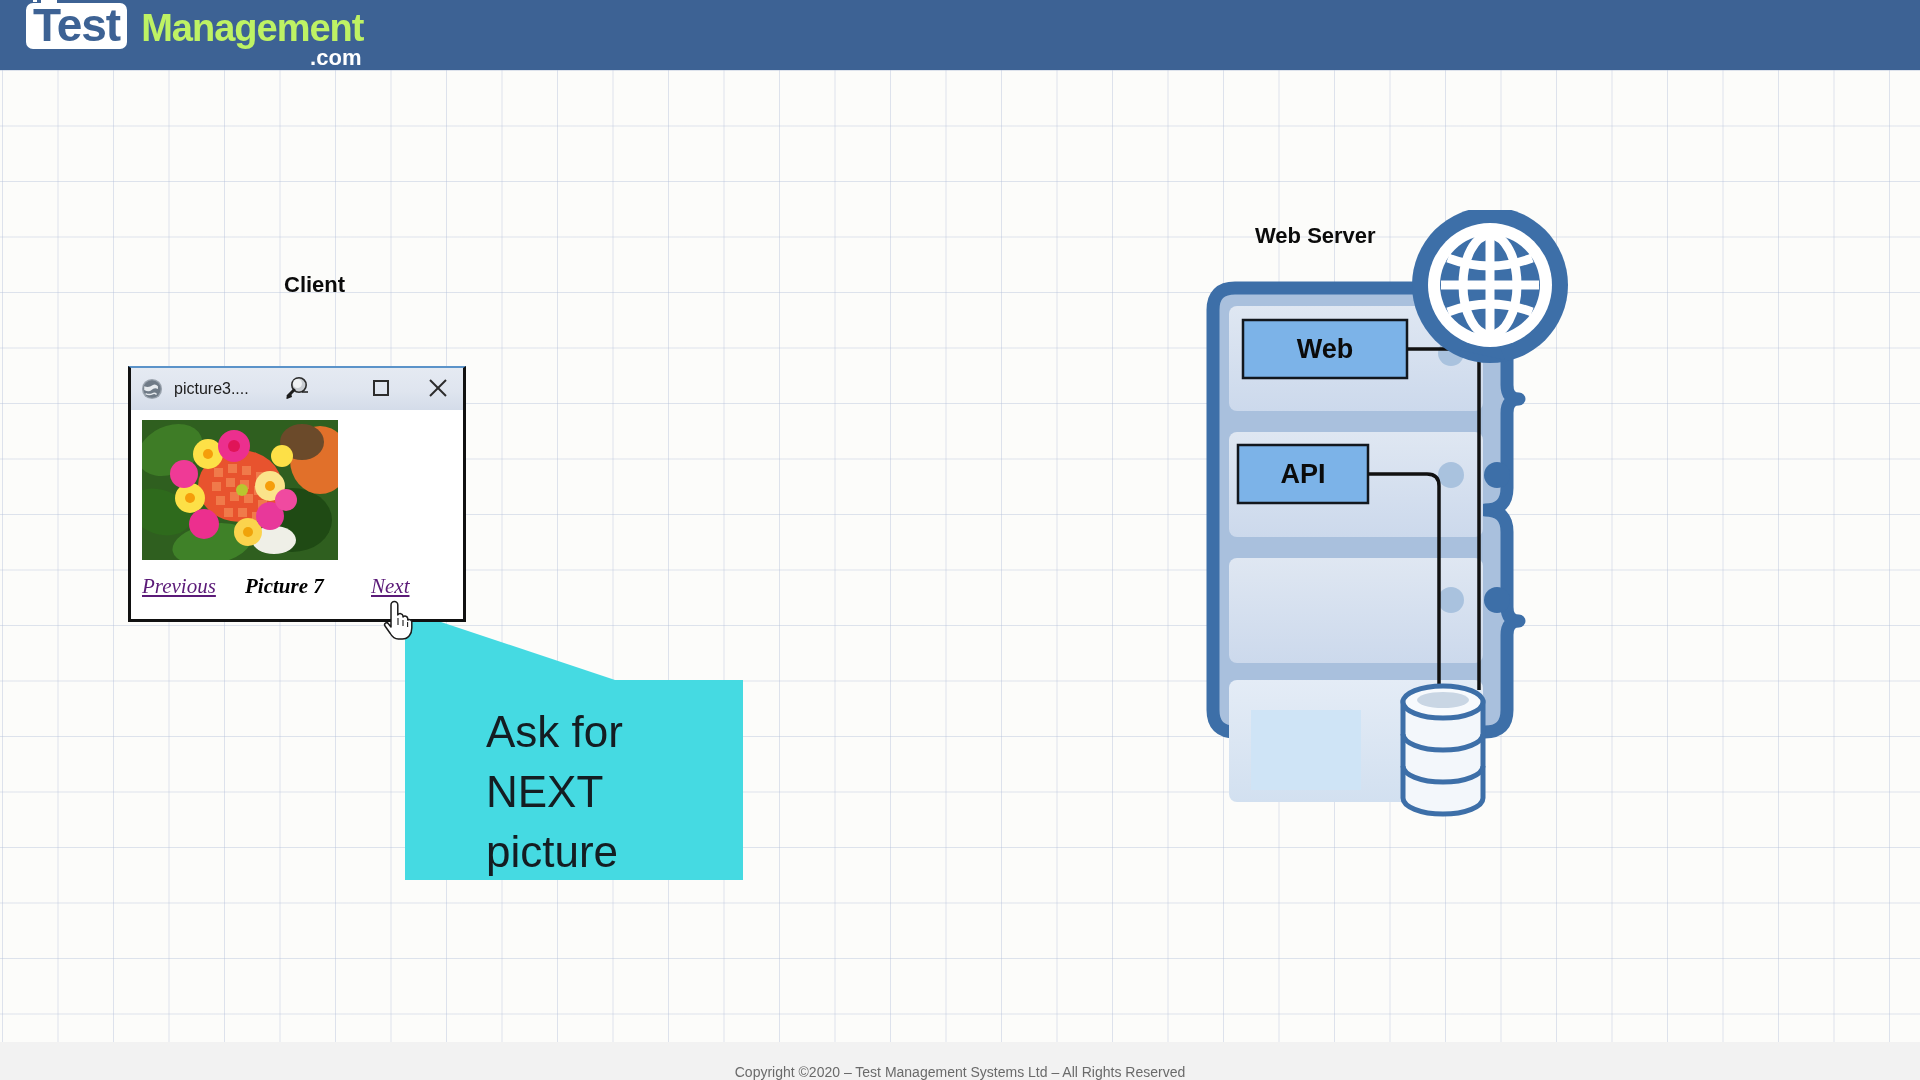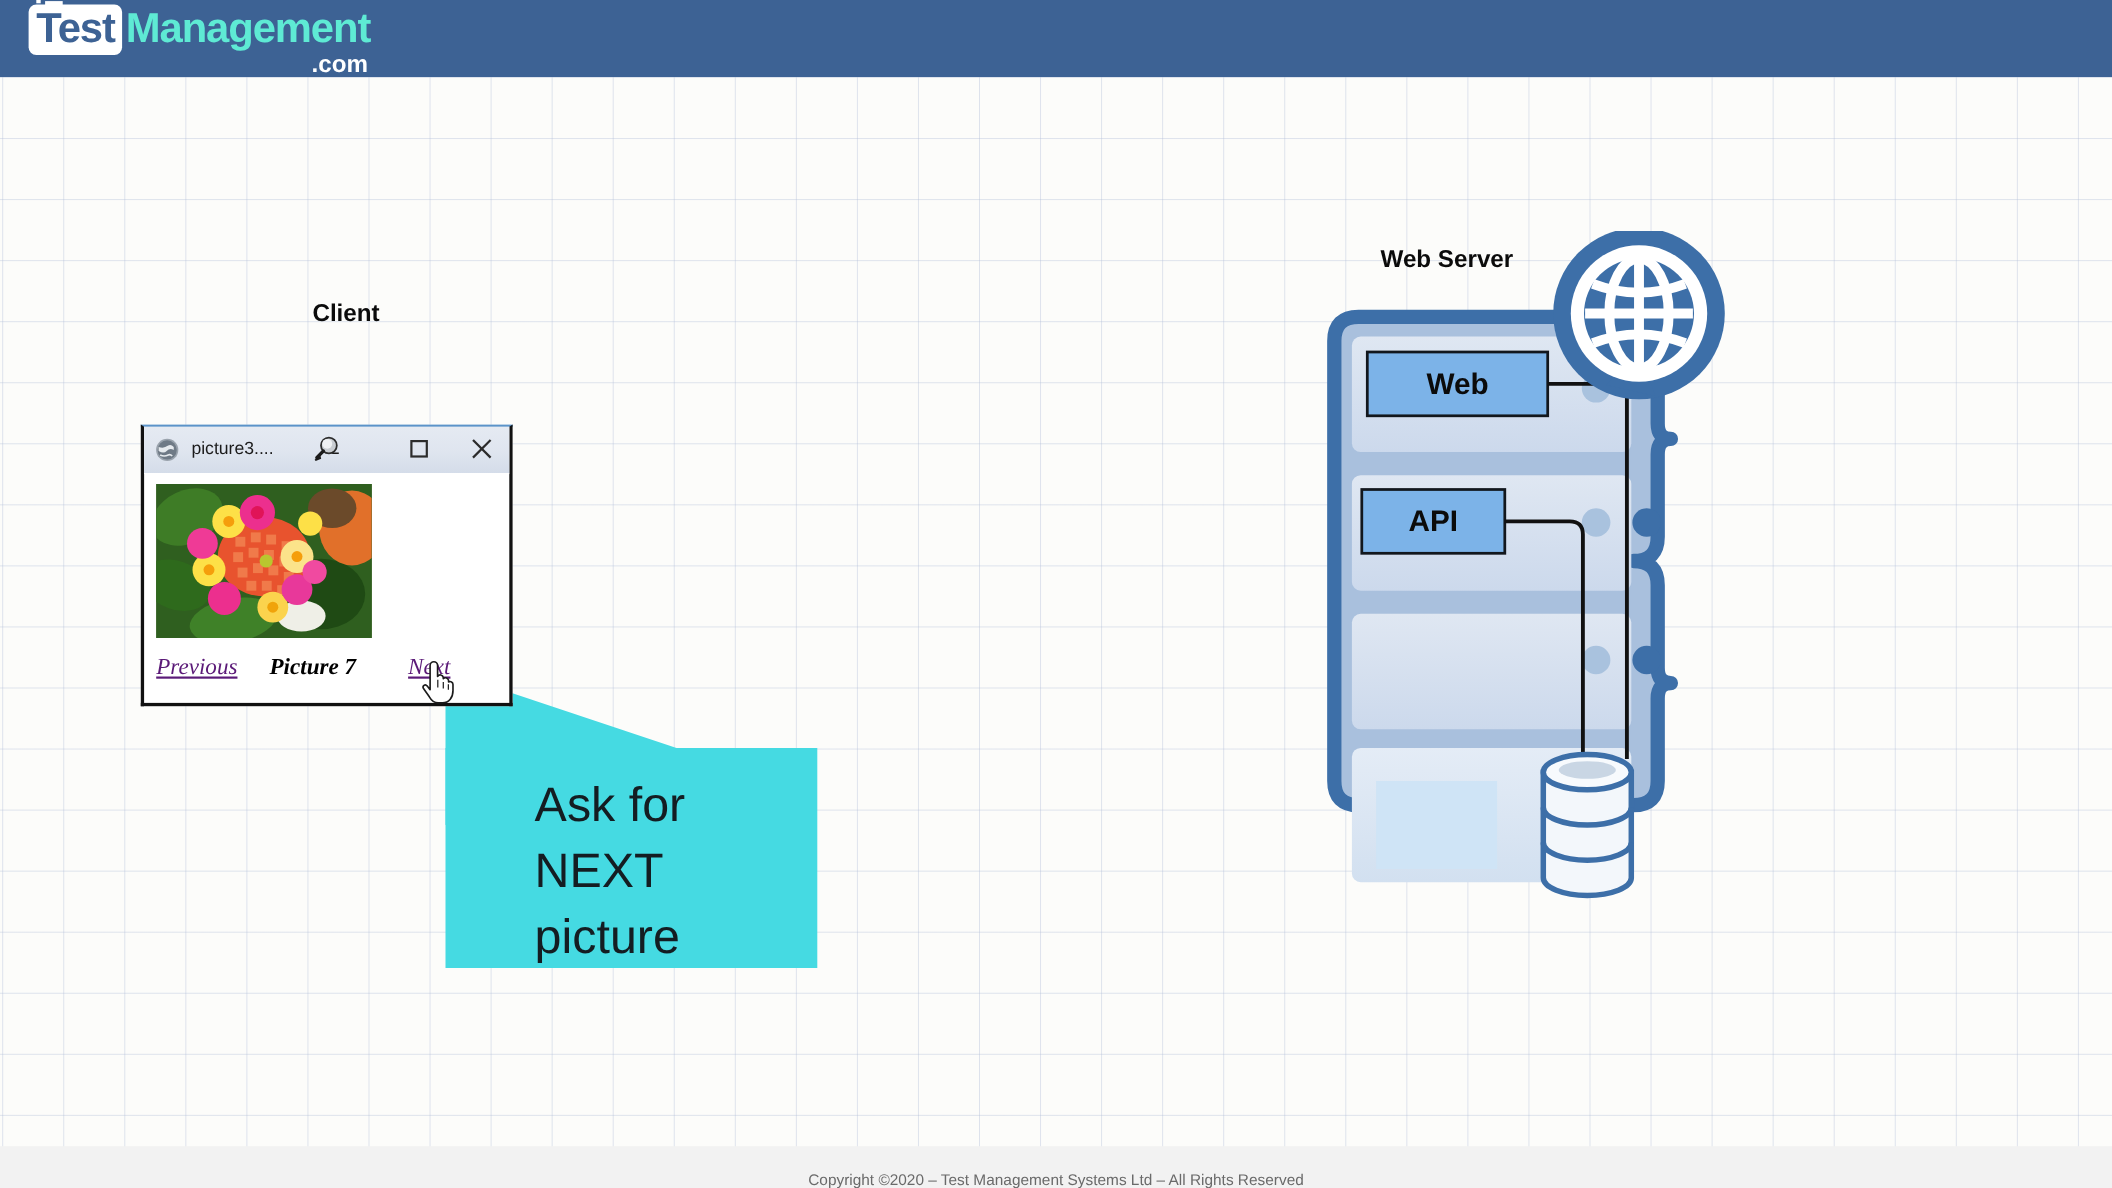--- a/index.html
+++ b/index.html
@@ -54,34 +54,34 @@
     display: block;
     background: #ffffff;
   }
   .logo-dots i.d3 { width: 4px;  height: 4px;  left: 2px;  top: 9px; }
   .logo-dots i.d4 { width: 16px; height: 4px;  left: 10px; top: 11px; }
 
   .logo-test {
     background: #ffffff;
     color: #3d6294;
     font-weight: 700;
-    font-size: 38px;
+    font-size: 46px;
     line-height: 44px;
     padding: 0 7px 2px 7px;
     border-radius: 7px;
     letter-spacing: -1px;
     display: inline-block;
   }
   .logo-mgmt {
-    color: #5eead4;
+    color: #bef264;
     font-weight: 700;
     font-size: 38px;
     line-height: 44px;
     letter-spacing: -1px;
-    margin-left: 3px;
+    margin-left: 14px;
   }
   .logo-com {
     color: #ffffff;
     font-weight: 700;
     font-size: 22px;
     line-height: 17px;
     position: absolute;
     right: 2px;
     bottom: -4px;
     letter-spacing: 0px;
@@ -99,21 +99,21 @@
   #client-label  { left: 252px; top: 272px; font-size: 22px; margin-left: 32px; }
   #webserver-label { left: 1255px; top: 223px; font-size: 22px; }
   #database-label {
     left: 1400px; top: 772px; font-size: 19px; font-weight: 700;
   }
 
   
   #browser {
     position: absolute;
     left: 128px;
-    top: 386px;
+    top: 366px;
     width: 338px;
     height: 256px;
     background: #ffffff;
     border: 3px solid #111111;
     border-top: 2px solid #5b93c9;
     box-sizing: border-box;
     z-index: 20;
   }
   #titlebar {
     position: relative;

